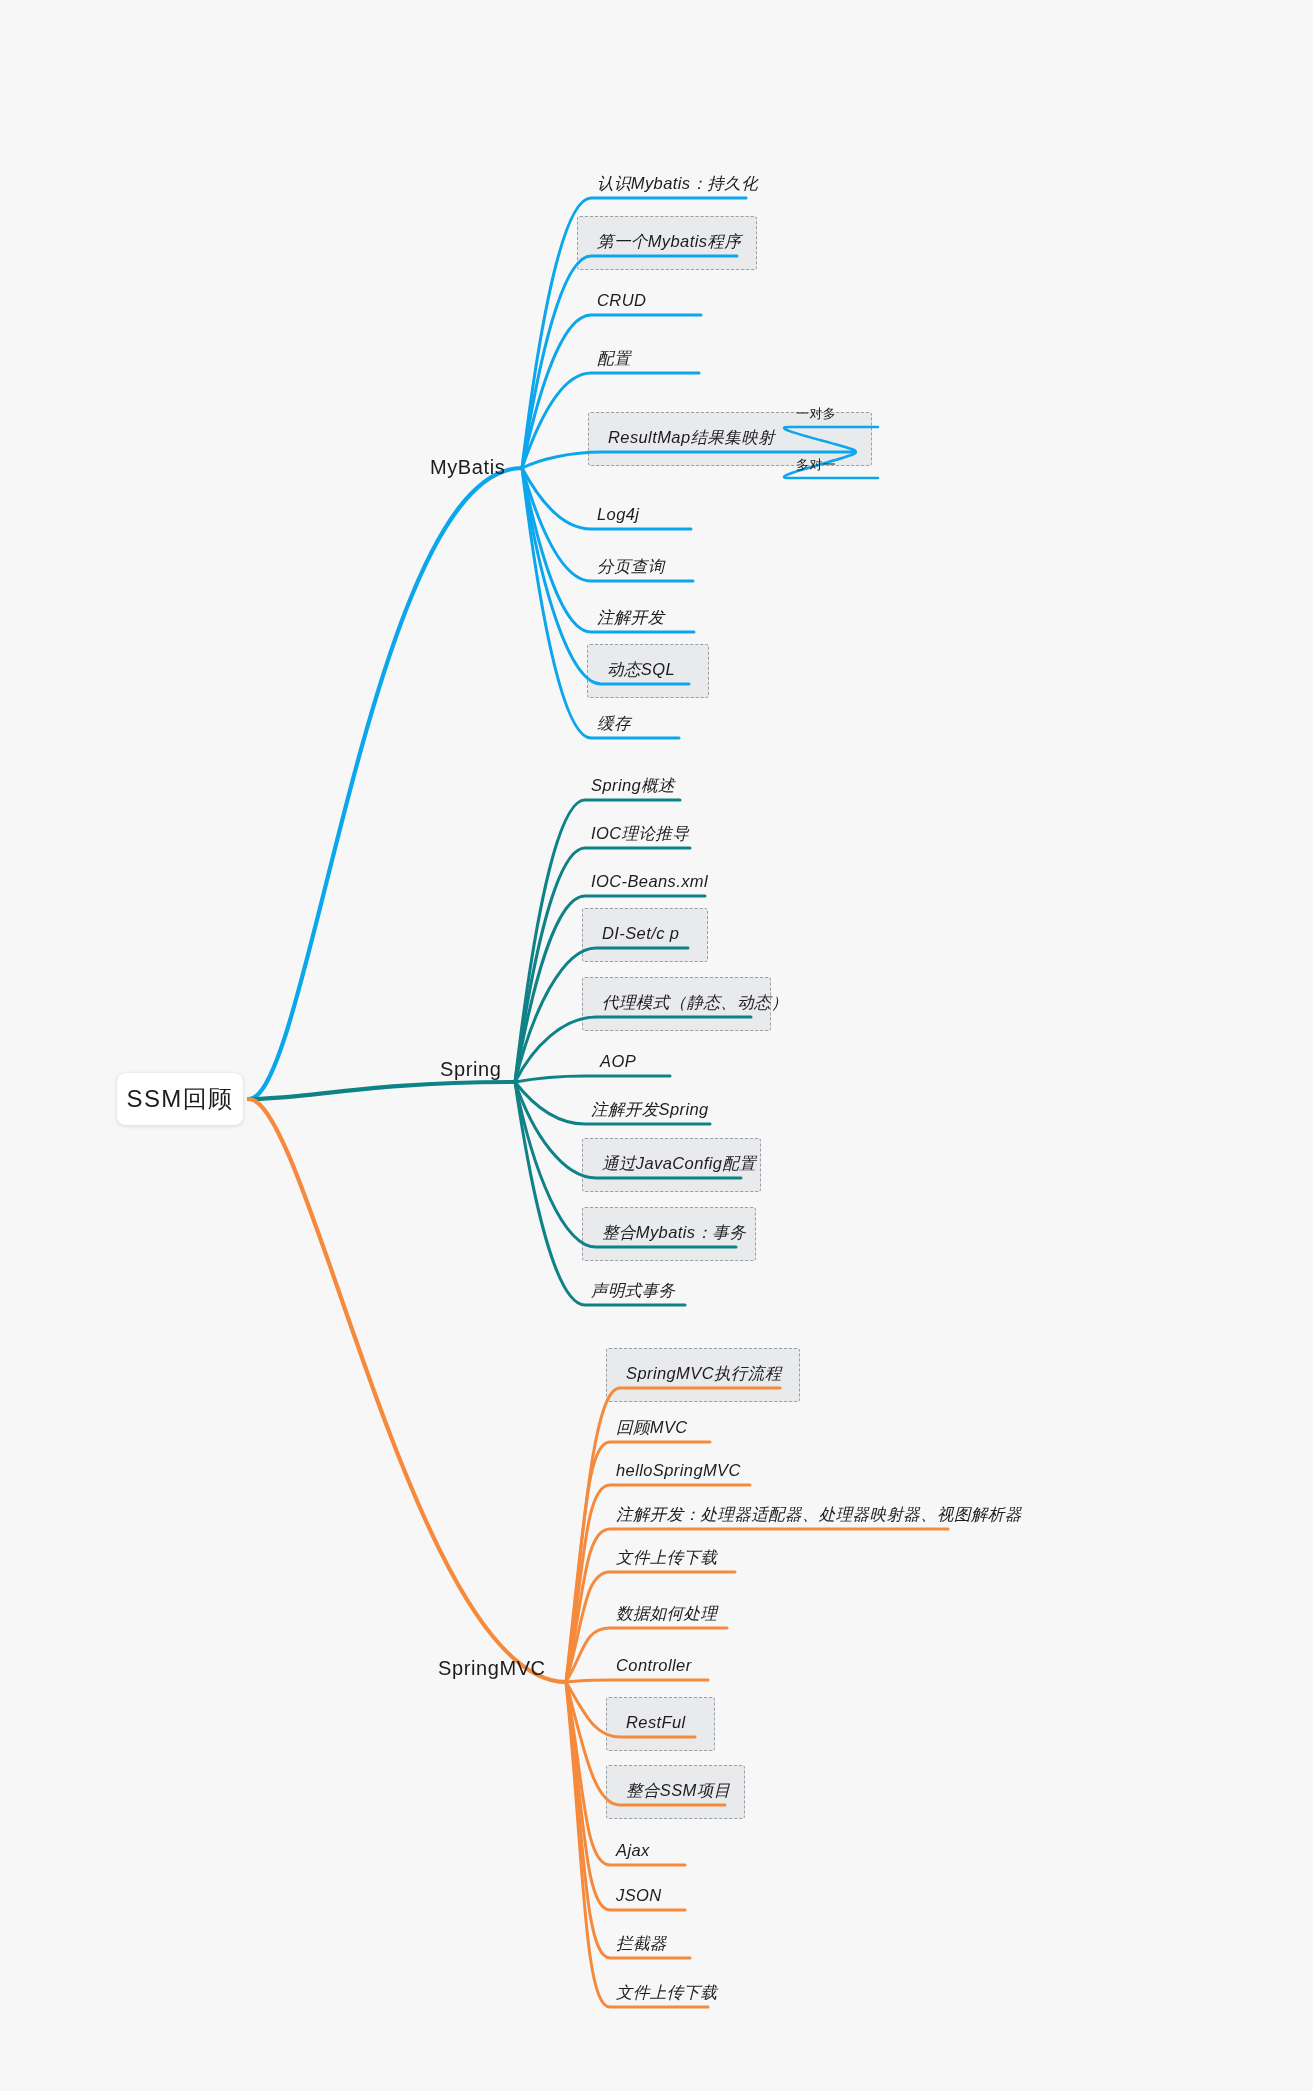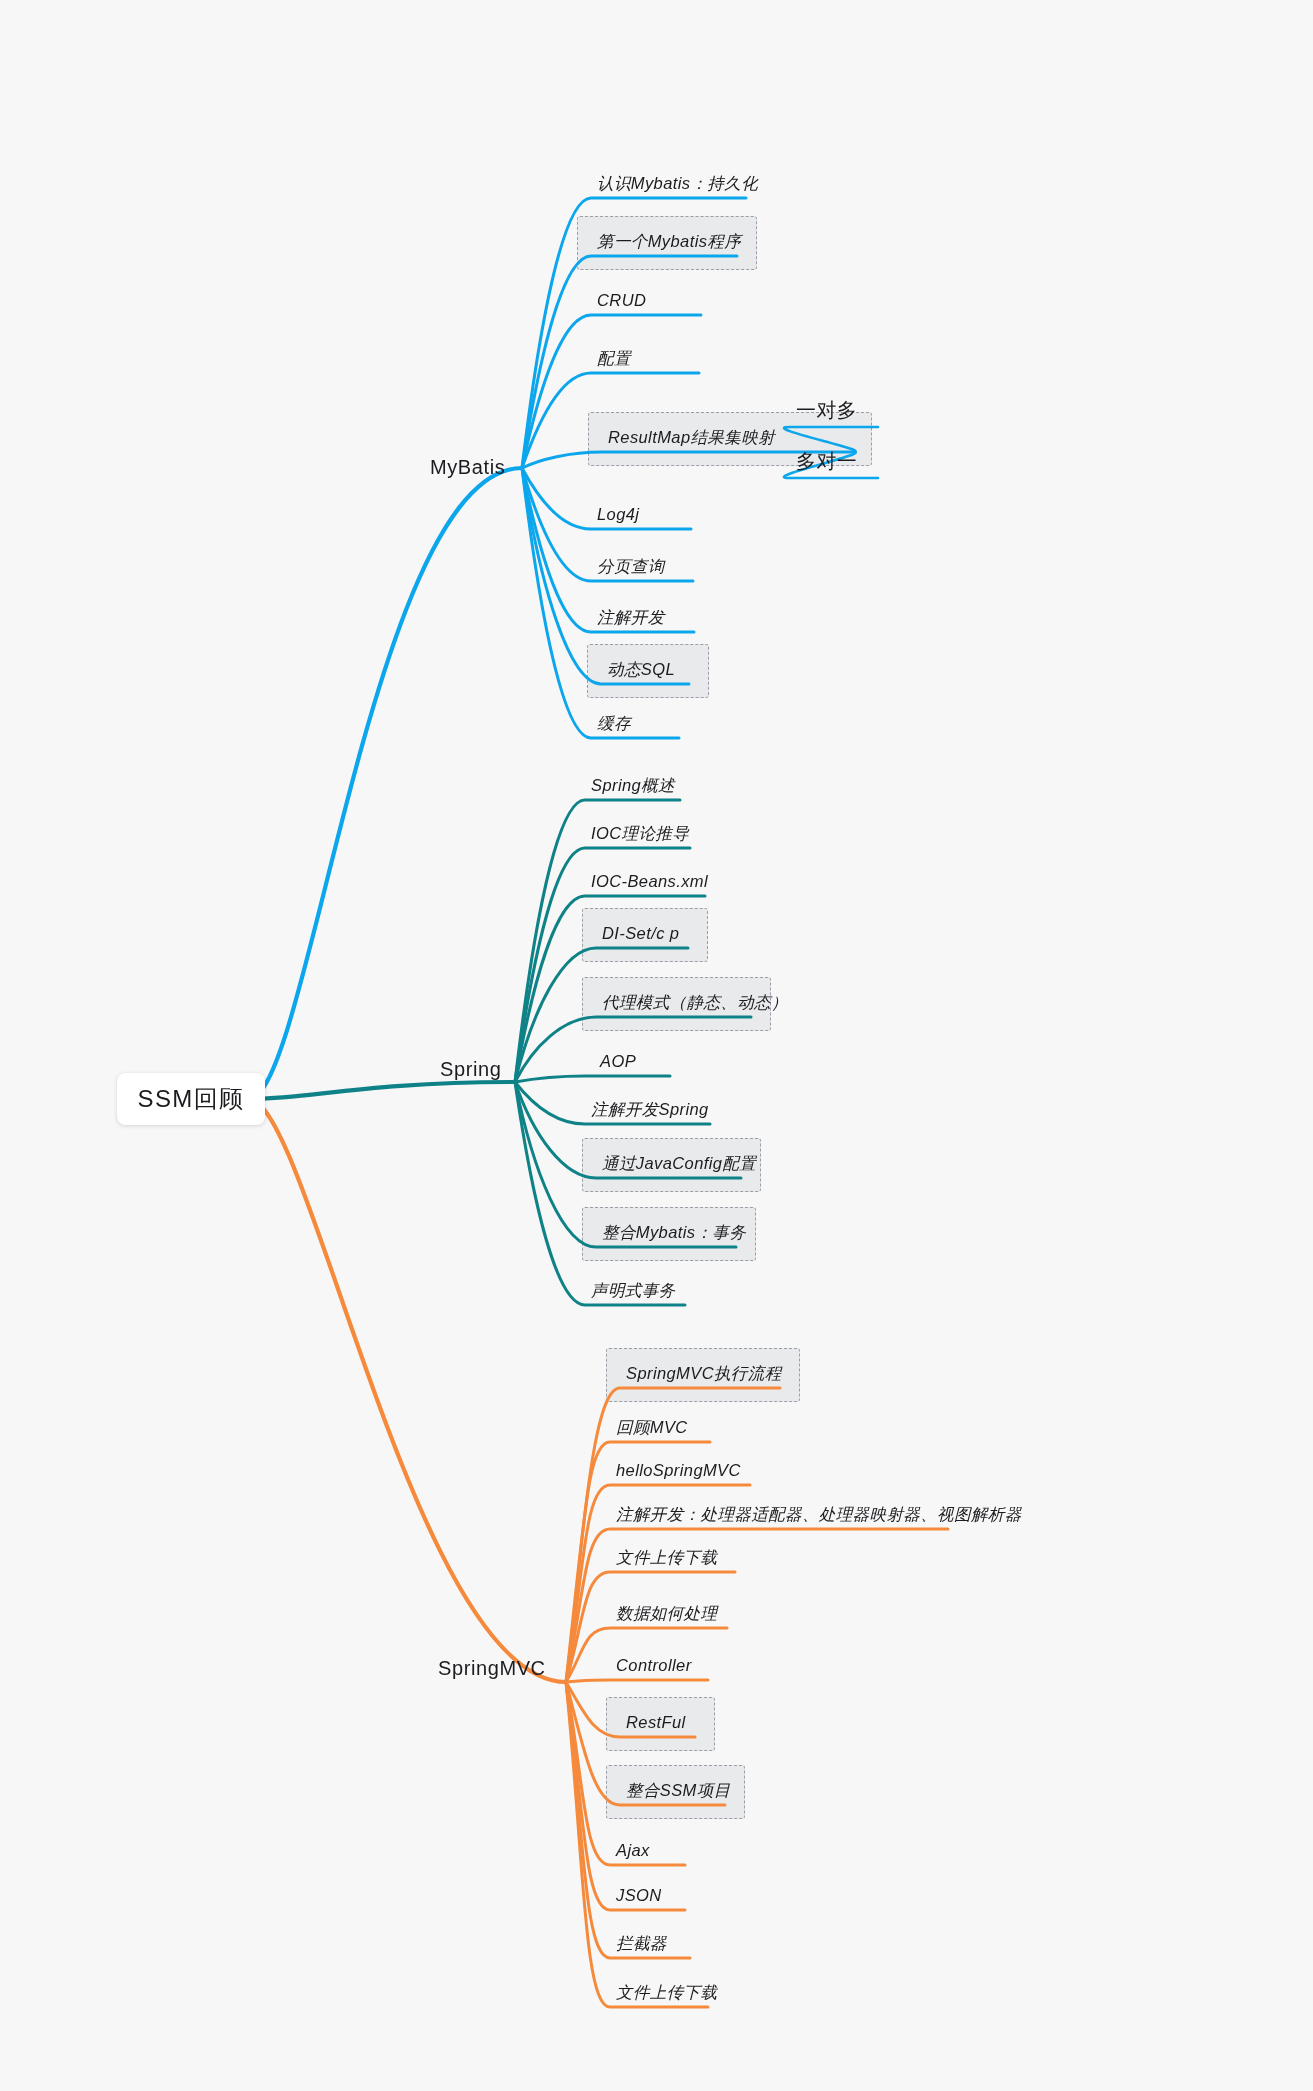--- a/index.html
+++ b/index.html
@@ -37,21 +37,21 @@
     font-size: 16.5px;
     font-style: italic;
   }
 
   .branch-label {
     font-size: 20px;
     letter-spacing: 0.6px;
   }
 
   .sub-label {
-    font-size: 20px;
+    font-size: 13px;
   }
 
   
   .dash-box {
     position: absolute;
     border: 1.6px dashed #9a9ea6;
     background: #e9eaec;
     border-radius: 3px;
     box-sizing: border-box;
   }
@@ -165,15 +165,15 @@
     <div class="node-label leaf-label" style="left: 616px; top: 1621px;">数据如何处理</div>
     <div class="node-label leaf-label" style="left: 616px; top: 1673px;">Controller</div>
     <div class="node-label leaf-label" style="left: 626px; top: 1730px;">RestFul</div>
     <div class="node-label leaf-label" style="left: 626px; top: 1798px;">整合SSM项目</div>
     <div class="node-label leaf-label" style="left: 616px; top: 1858px;">Ajax</div>
     <div class="node-label leaf-label" style="left: 616px; top: 1903px;">JSON</div>
     <div class="node-label leaf-label" style="left: 616px; top: 1951px;">拦截器</div>
     <div class="node-label leaf-label" style="left: 616px; top: 2000px;">文件上传下载</div>
   </div>
 
-<div id="root-node" style="left: 117px; top: 1073px; width: 148px; height: 52px;">
+<div id="root-node" style="left: 117px; top: 1073px; width: 126px; height: 52px;">
   <span class="root-text">SSM回顾</span>
 </div>
 
 </body></html>

